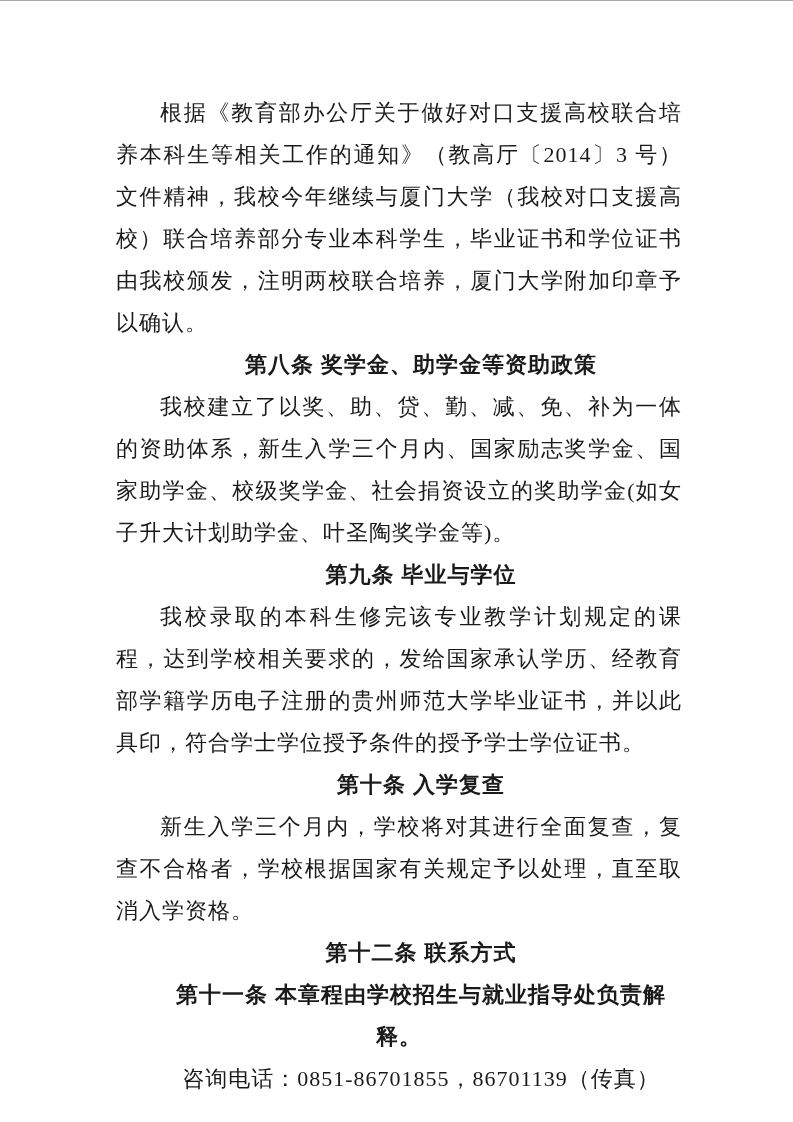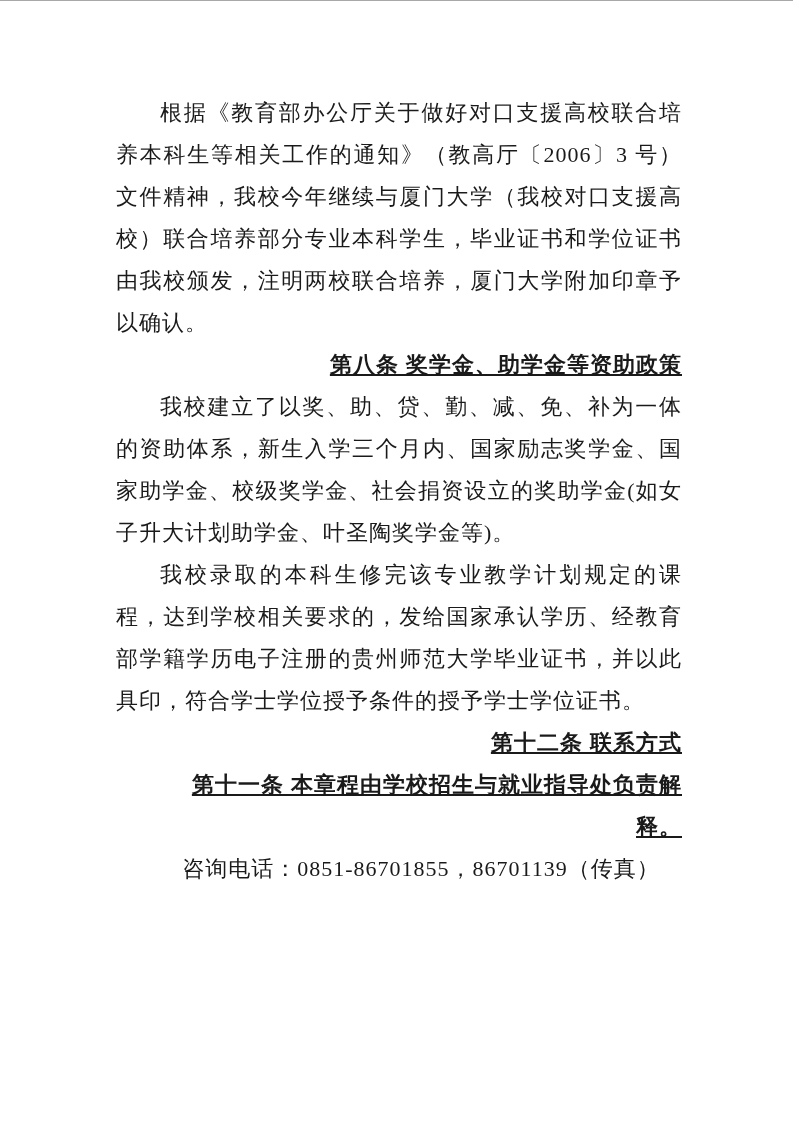--- a/index.html
+++ b/index.html
@@ -46,33 +46,35 @@
     text-align: justify;
     text-indent: 44px;
     letter-spacing: 1px;
   }
   .body-para.no-justify {
     text-align: center;
   }
   .heading {
     font-family: "Liberation Sans", sans-serif;
     font-weight: 700;
-    text-align: right;
+    text-align: center;
     text-indent: 44px;
     letter-spacing: 1px;
-    text-decoration: underline;
   }
 </style>
 </head>
 <body>
 
 <div class="page">
   <div class="top-edge-line"></div>
   <div class="content">
-    <p class="body-para">根据《教育部办公厅关于做好对口支援高校联合培养本科生等相关工作的通知》（教高厅〔2006〕3 号）文件精神，我校今年继续与厦门大学（我校对口支援高校）联合培养部分专业本科学生，毕业证书和学位证书由我校颁发，注明两校联合培养，厦门大学附加印章予以确认。</p>
+    <p class="body-para">根据《教育部办公厅关于做好对口支援高校联合培养本科生等相关工作的通知》（教高厅〔2014〕3 号）文件精神，我校今年继续与厦门大学（我校对口支援高校）联合培养部分专业本科学生，毕业证书和学位证书由我校颁发，注明两校联合培养，厦门大学附加印章予以确认。</p>
     <p class="heading">第八条 奖学金、助学金等资助政策</p>
     <p class="body-para">我校建立了以奖、助、贷、勤、减、免、补为一体的资助体系，新生入学三个月内、国家励志奖学金、国家助学金、校级奖学金、社会捐资设立的奖助学金(如女子升大计划助学金、叶圣陶奖学金等)。</p>
+    <p class="heading">第九条 毕业与学位</p>
     <p class="body-para">我校录取的本科生修完该专业教学计划规定的课程，达到学校相关要求的，发给国家承认学历、经教育部学籍学历电子注册的贵州师范大学毕业证书，并以此具印，符合学士学位授予条件的授予学士学位证书。</p>
+    <p class="heading">第十条 入学复查</p>
+    <p class="body-para">新生入学三个月内，学校将对其进行全面复查，复查不合格者，学校根据国家有关规定予以处理，直至取消入学资格。</p>
     <p class="heading">第十二条 联系方式</p>
     <p class="heading">第十一条 本章程由学校招生与就业指导处负责解释。</p>
     <p class="body-para no-justify">咨询电话：0851-86701855，86701139（传真）</p>
   </div>
 </div>
 
 </body></html>

